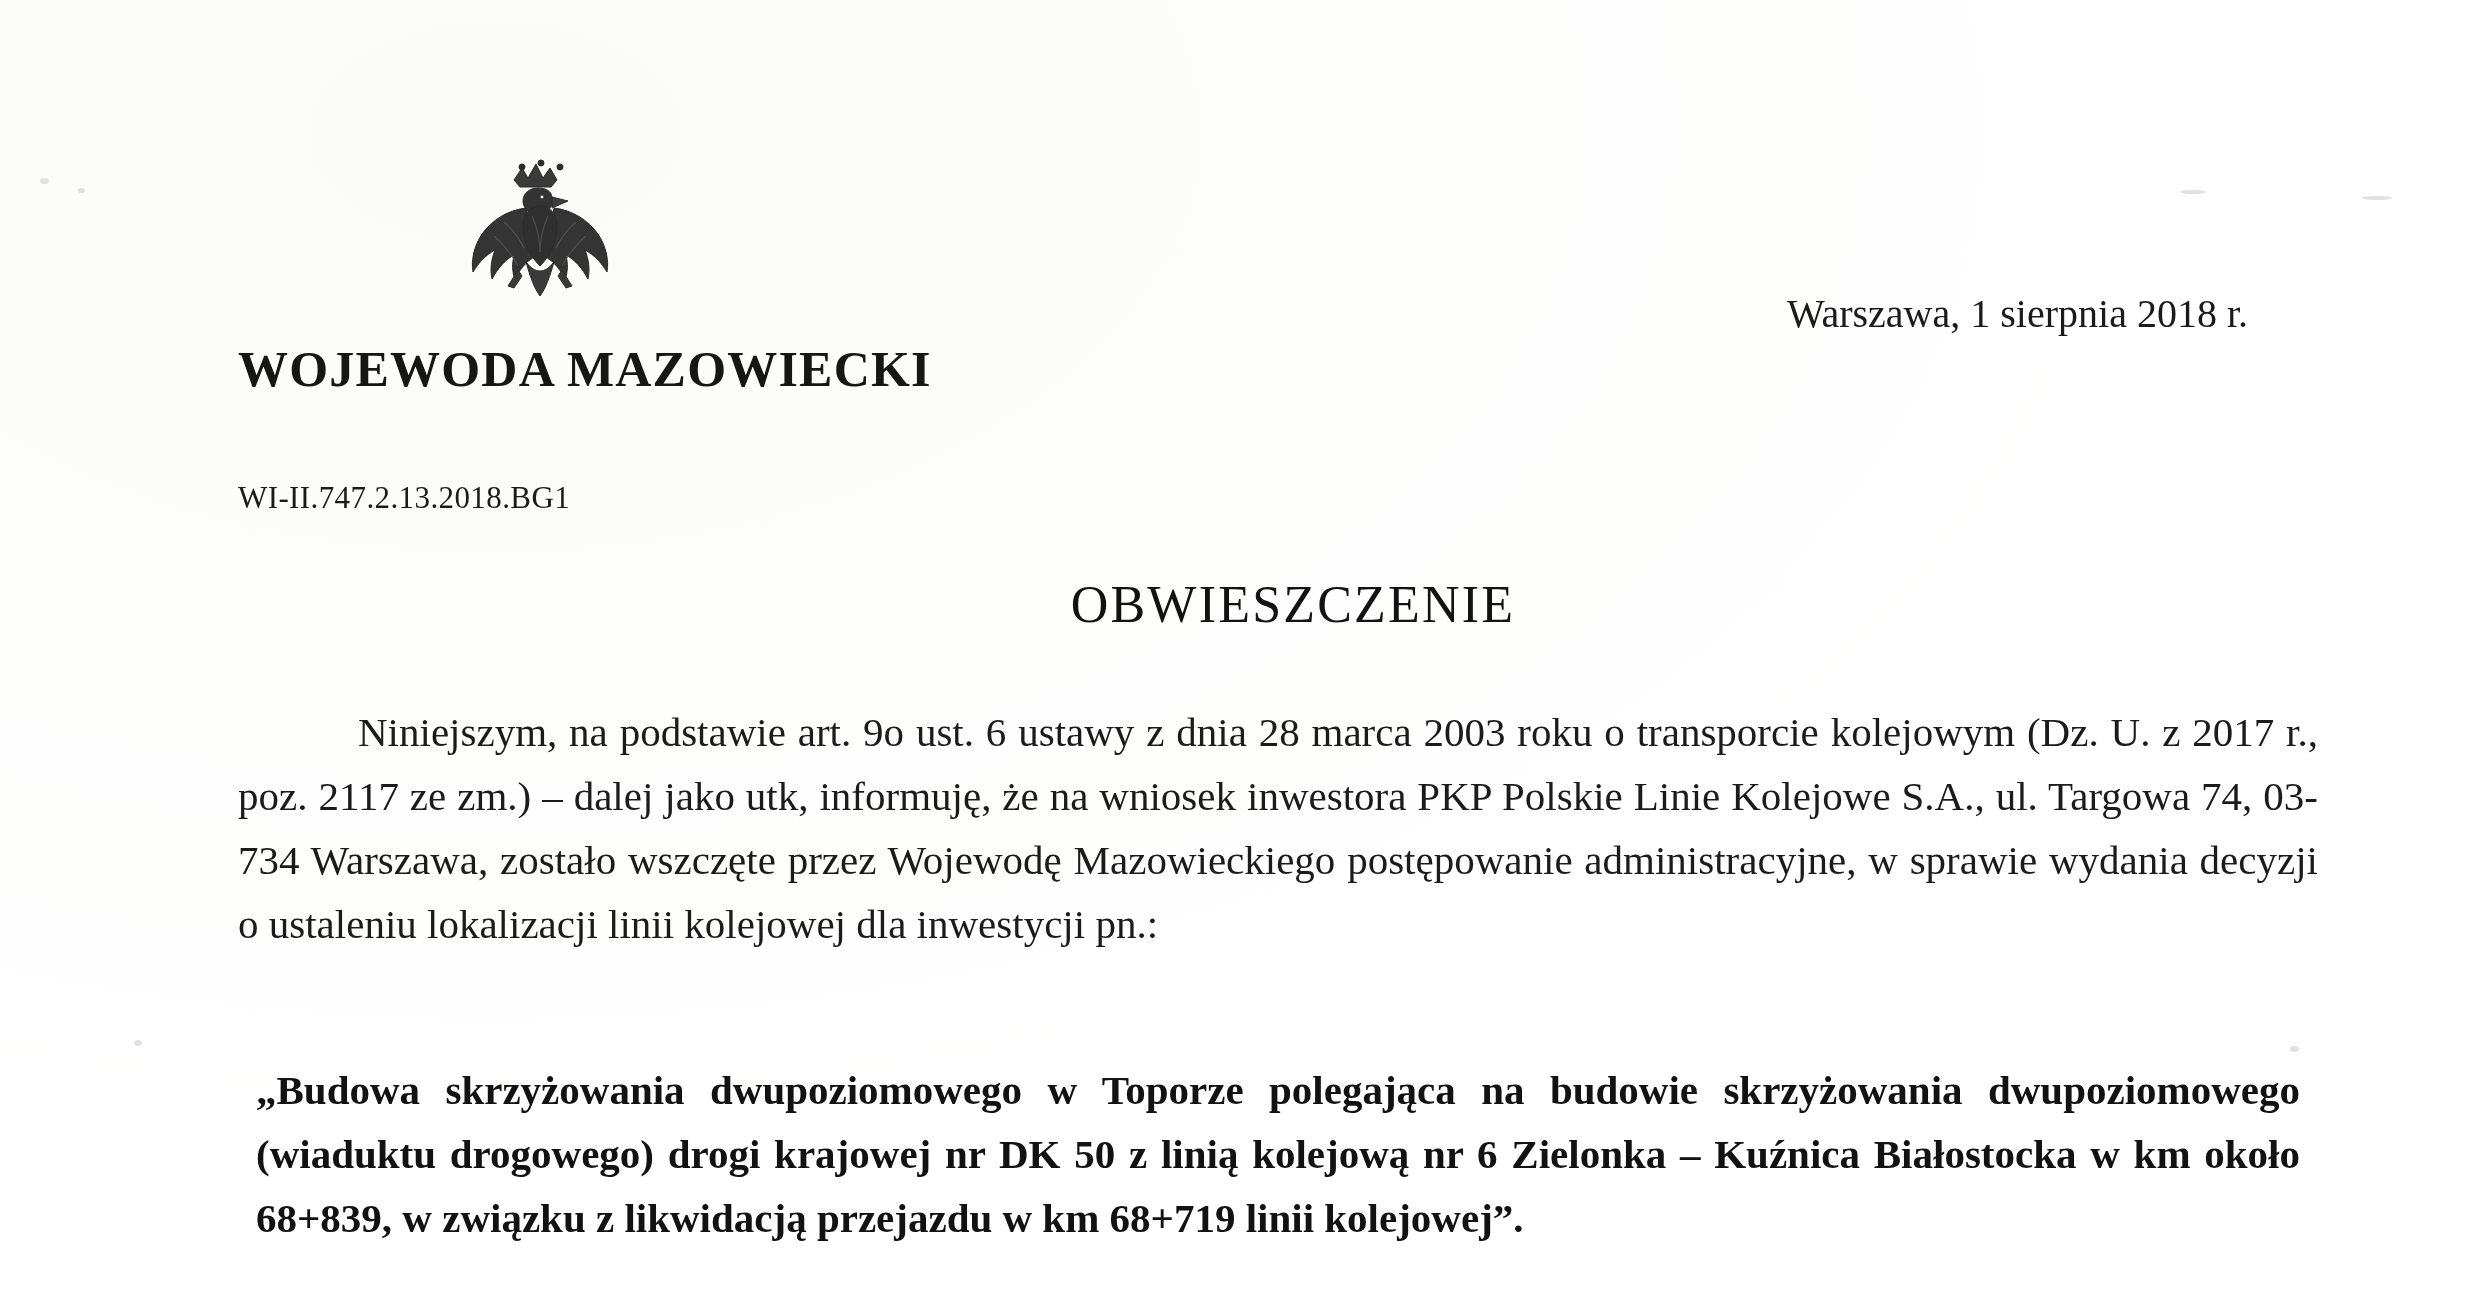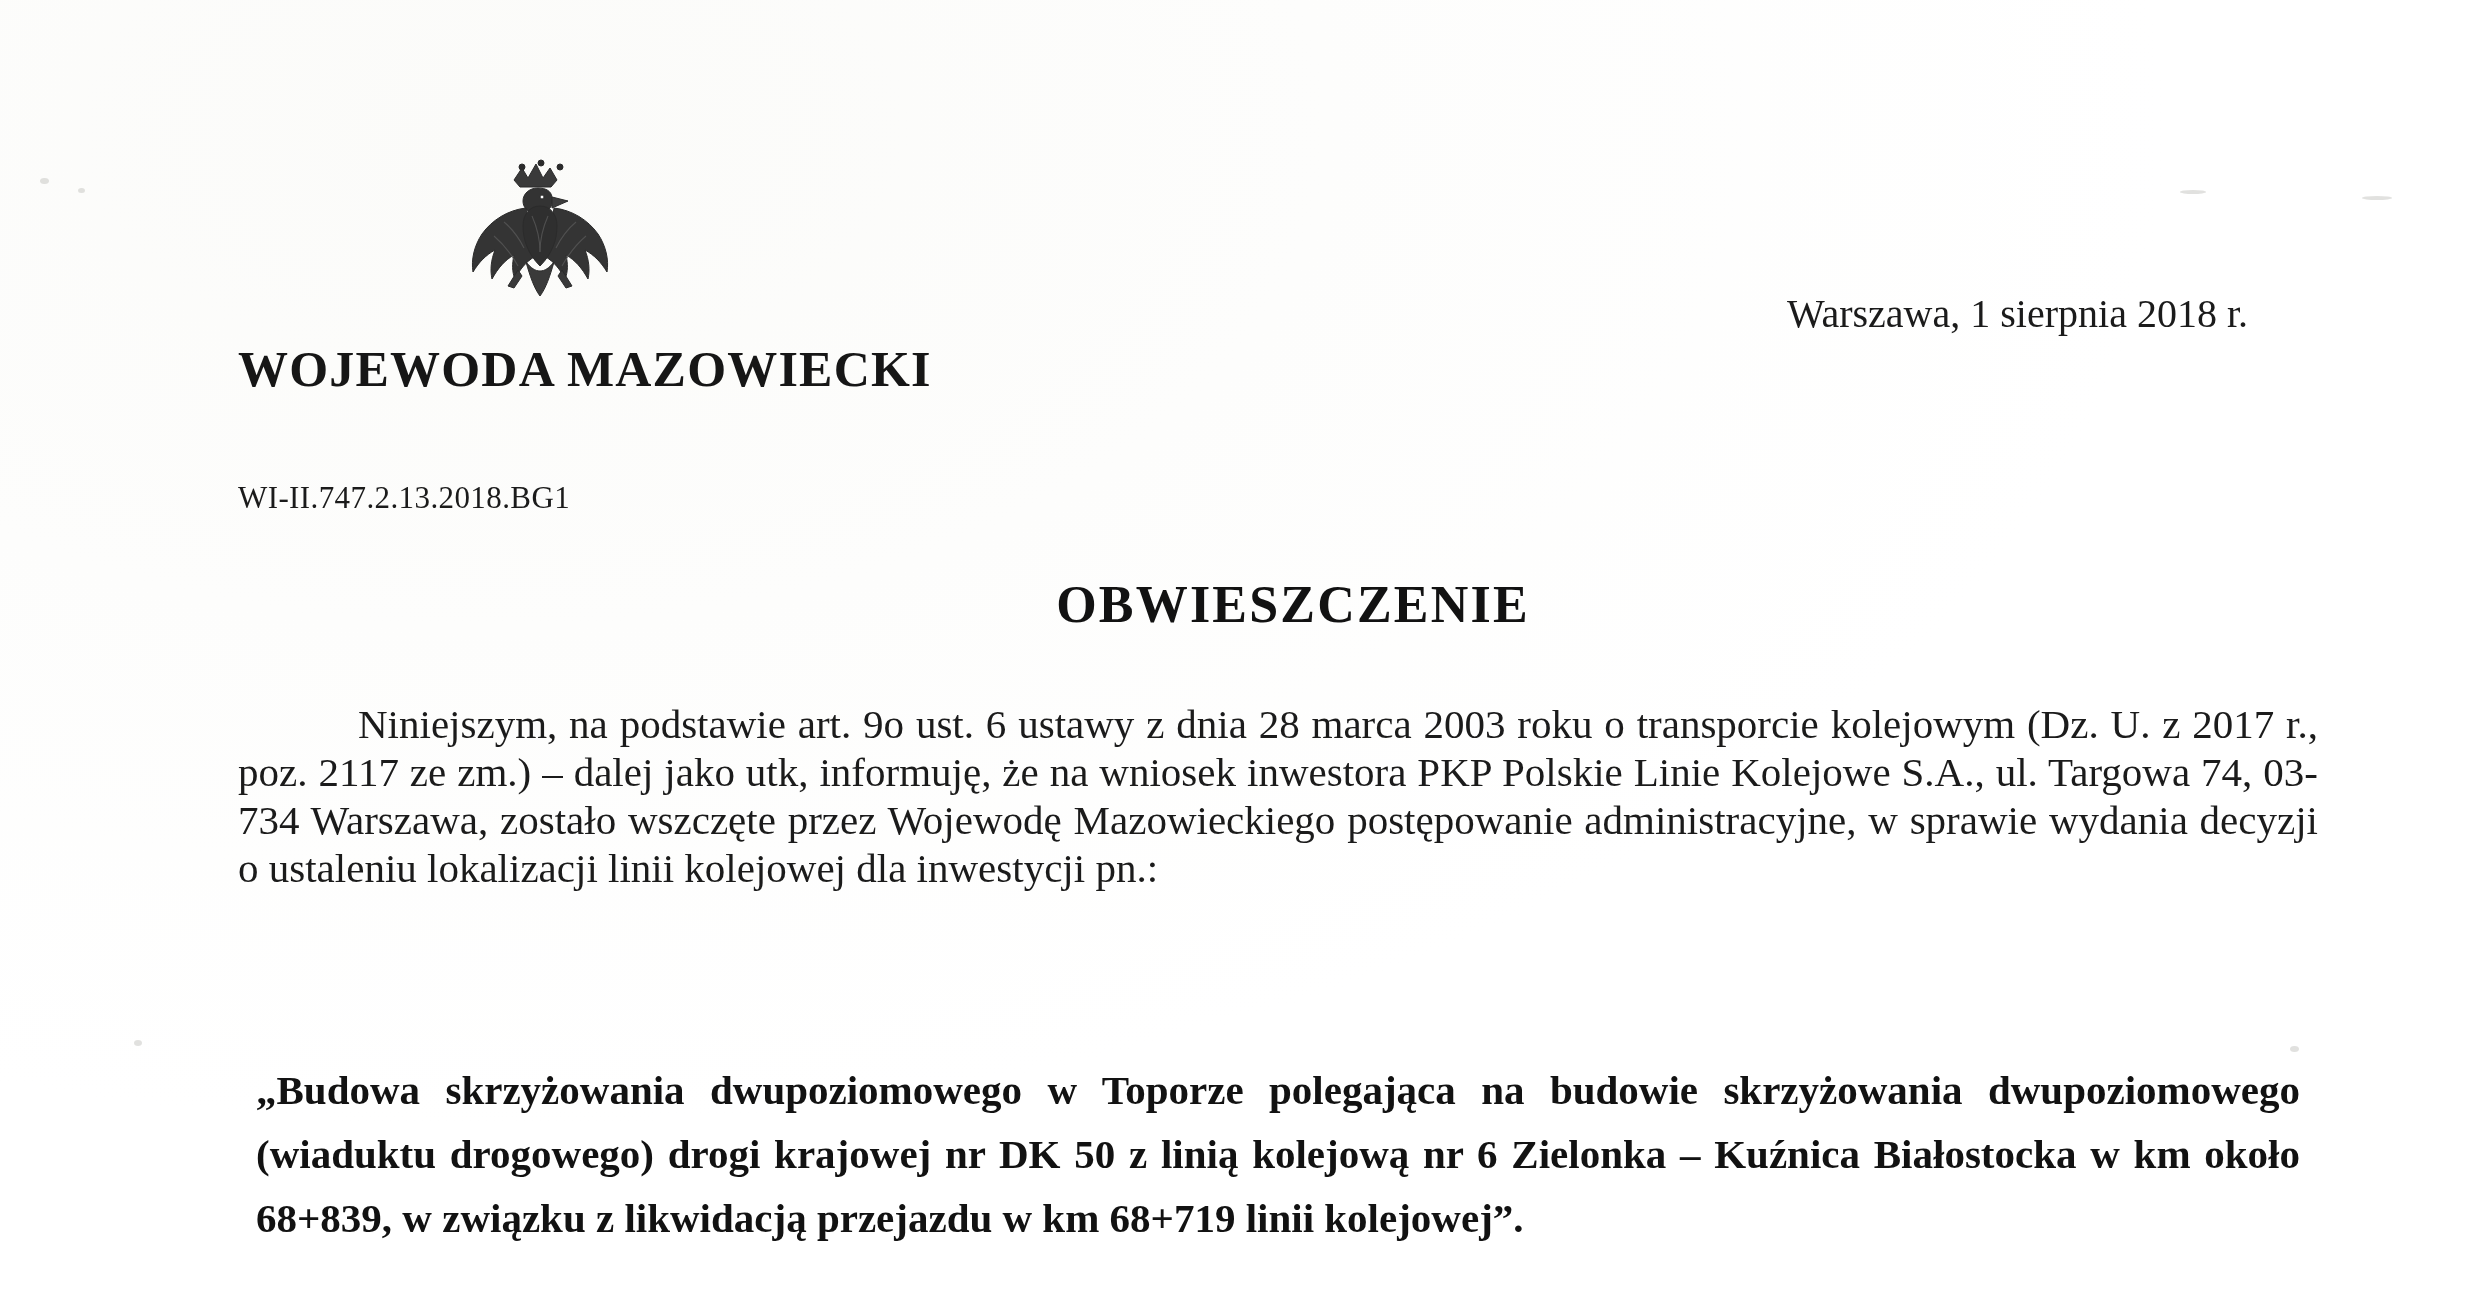--- a/index.html
+++ b/index.html
@@ -75,34 +75,34 @@
     color: #1b1b1b;
     white-space: nowrap;
   }
 
   .doc-title {
     position: absolute;
     left: 0;
     right: 0;
     top: 575px;
     text-align: center;
-    font-weight: bold;
+    font-weight: normal;
     font-size: 52px;
     letter-spacing: 2.2px;
     color: #121212;
   }
 
   
   .body-text {
     position: absolute;
     left: 0px;
     top: 700px;
     width: 2080px;
     font-size: 41px;
-    line-height: 48px;
+    line-height: 64px;
     text-align: justify;
     text-justify: inter-word;
     color: #1b1b1b;
   }
   .body-text p { margin: 0; }
   .indent { text-indent: 120px; }
 
   .investment-title {
     position: absolute;
     left: 0px;

